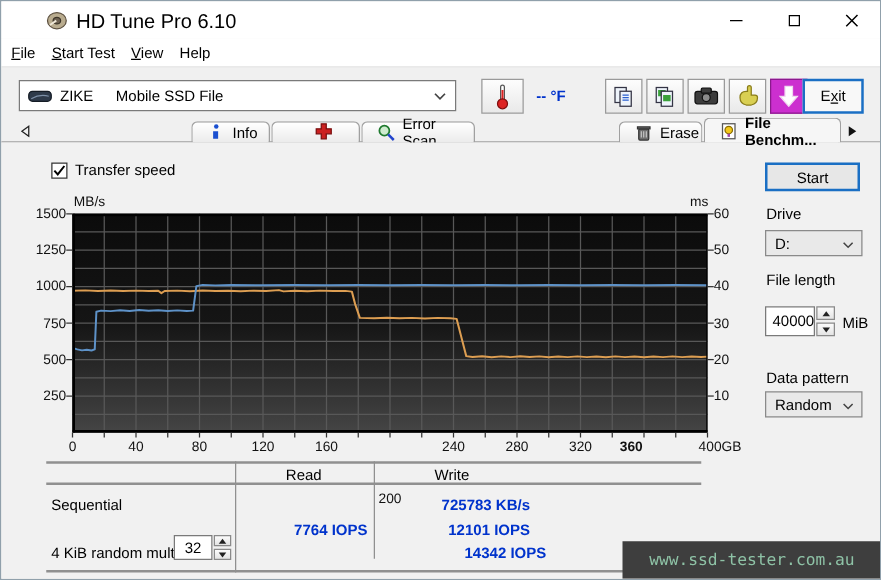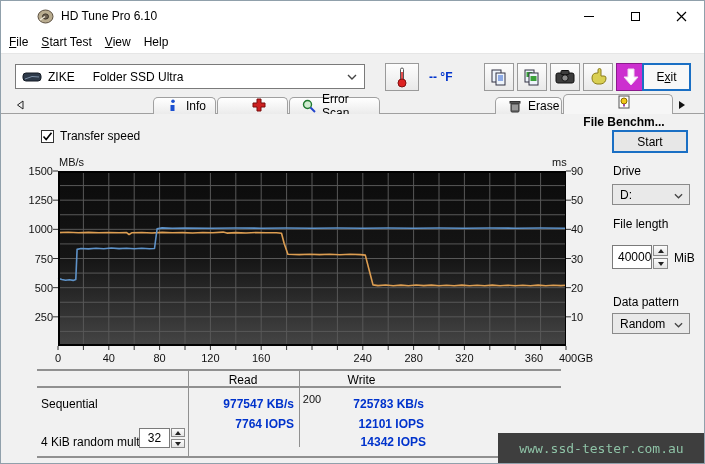--- a/index.html
+++ b/index.html
@@ -5,21 +5,21 @@
   * { box-sizing: border-box; margin: 0; padding: 0; }
   html,body { background:#cfd8dc; }
   body { font-family:"Liberation Sans", sans-serif; font-size:12px; color:#000; }
   #window {
     position:relative; width:705px; height:464px; background:#f1f1f1;
     border:1px solid #90a0ab; overflow:hidden;
   }
   
   #titlebar { position:absolute; left:0; top:0; width:100%; height:30px; background:#ffffff; }
   #app-icon { position:absolute; left:36px; top:7px; width:17px; height:17px; }
-  #title-text { position:absolute; left:60px; top:8px; font-size:12px; }
+  #title-text { position:absolute; left:60px; top:8px; font-size:16px; }
   .winbtn { position:absolute; top:0; width:46px; height:30px; display:flex; align-items:center; justify-content:center; }
   #btn-min { right:92px; } #btn-max { right:46px; } #btn-close { right:0; }
   .glyph-min { width:10px; height:1px; background:#000; }
   .glyph-max { width:9px; height:9px; border:1px solid #000; }
   
   #menubar { position:absolute; left:0; top:30px; width:100%; height:22px; background:#ffffff; display:flex; align-items:center; padding-left:8px; }
   .menu-item { padding:3px 9px 3px 0; margin-right:4px; cursor:default; }
   
   #toolbar { position:absolute; left:0; top:52px; width:100%; height:40px; background:#f0f0f0; border-top:1px solid #e6e6e6; }
   #drive-combo { position:absolute; left:14px; top:10px; width:350px; height:25px; background:#fff; border:1px solid #7a7a7a; display:flex; align-items:center; padding:0 6px; }
@@ -97,21 +97,21 @@
     <span class="menu-item">Help</span>
   </div>
 
   <div id="toolbar">
     <div id="drive-combo">
       <svg width="20" height="12" viewBox="0 0 20 12">
         <rect x="1" y="2" width="18" height="8" rx="3" fill="#2e3a4a" stroke="#141b24"></rect>
         <path d="M3 8 Q10 4 17 6" stroke="#7d90a8" stroke-width="1" fill="none"></path>
       </svg>
       <span class="brand">ZIKE</span>
-      <span class="model">Folder SSD Ultra</span>
+      <span class="model">Mobile SSD File</span>
       <svg class="chev" width="10" height="6" viewBox="0 0 10 6">
           <path d="M1 1 L5 5 L9 1" stroke="#444" stroke-width="1.4" fill="none"></path>
         </svg>
     </div>
 
     <div class="tbtn" style="left:384px; width:34px;">
       <svg width="12" height="22" viewBox="0 0 12 22">
         <rect x="4.5" y="2" width="3" height="13" rx="1.5" fill="#fff" stroke="#555"></rect>
         <rect x="5.2" y="6" width="1.6" height="9" fill="#d22"></rect>
         <circle cx="6" cy="17" r="4" fill="#d22" stroke="#801010"></circle>
@@ -183,21 +183,21 @@
       <span>Error Scan</span>
     </div>
     <div class="tab" style="left:494px; width:67px;">
       <svg class="ticon" viewBox="0 0 14 14">
           <rect x="3" y="4" width="8" height="9" rx="1" fill="#6e6e6e" stroke="#333"></rect>
           <rect x="2" y="2.5" width="10" height="1.6" fill="#6e6e6e" stroke="#333"></rect>
           <path d="M5 6 v5 M7 6 v5 M9 6 v5" stroke="#d8d8d8" stroke-width="0.8"></path>
         </svg>
       <span>Erase</span>
     </div>
-    <div class="tab active" style="left:562px; width:110px;flex-direction:column;">
+    <div class="tab active" style="left:562px; width:110px;">
       <svg class="ticon" viewBox="0 0 14 14">
           <rect x="2" y="1" width="10" height="12" fill="#fff" stroke="#555"></rect>
           <circle cx="7" cy="6" r="3" fill="#f3c81c" stroke="#8a6d00"></circle>
           <rect x="6" y="9" width="2" height="2.5" fill="#a04aa8"></rect>
         </svg>
       <span>File Benchm...</span>
     </div>
 
     <div class="tscroll" style="left:672px;">
       <svg width="8" height="10" viewBox="0 0 8 10">
@@ -301,31 +301,31 @@
         <div class="ytick" style="left: 16px; top: 167.667px;">500</div>
         <div class="ytick" style="left: 16px; top: 138.5px;">750</div>
         <div class="ytick" style="left: 16px; top: 109.333px;">1000</div>
         <div class="ytick" style="left: 16px; top: 80.1667px;">1250</div>
         <div class="ytick" style="left: 16px; top: 51px;">1500</div>
         <div class="rtick" style="left: 570px; top: 196.833px;">10</div>
         <div class="rtick" style="left: 570px; top: 167.667px;">20</div>
         <div class="rtick" style="left: 570px; top: 138.5px;">30</div>
         <div class="rtick" style="left: 570px; top: 109.333px;">40</div>
         <div class="rtick" style="left: 570px; top: 80.1667px;">50</div>
-        <div class="rtick" style="left: 570px; top: 51px;">90</div>
+        <div class="rtick" style="left: 570px; top: 51px;">60</div>
         <div class="xtick" style="left: 27px; top: 238px;">0</div>
         <div class="xtick" style="left: 77.8px; top: 238px;">40</div>
         <div class="xtick" style="left: 128.6px; top: 238px;">80</div>
         <div class="xtick" style="left: 179.4px; top: 238px;">120</div>
         <div class="xtick" style="left: 230.2px; top: 238px;">160</div>
         <div class="xtick" style="left: 281px; top: 238px; margin-top: 41px;">200</div>
         <div class="xtick" style="left: 331.8px; top: 238px;">240</div>
         <div class="xtick" style="left: 382.6px; top: 238px;">280</div>
         <div class="xtick" style="left: 433.4px; top: 238px;">320</div>
-        <div class="xtick" style="left: 503px; top: 238px;">360</div>
+        <div class="xtick" style="left: 474px; top: 238px; font-weight: bold;">360</div>
         <div class="xtick" style="left: 545px; top: 238px;">400GB</div>
       </div>
 
     <div id="start-btn">
         <span>Start</span>
       </div>
 
     <span class="rp-label" style="top:50px;">Drive</span>
     <div class="rp-combo" style="top:70px;">
       <span>D:</span>
@@ -357,39 +357,38 @@
     </div>
 
     <div class="rule" style="left:36px; top:255px; width:524px; height:2px;"></div>
     <div class="rule" style="left:187px; top:255px; width:1px; height:89px;"></div>
     <div class="rule" style="left:298px; top:255px; width:1px; height:78px;"></div>
     <div class="res-head" style="left:192px; top:259px; width:100px;">Read</div>
     <div class="res-head" style="left:303px; top:259px; width:115px;">Write</div>
     <div class="rule" style="left:36px; top:272px; width:524px; height:2px;"></div>
 
     <div class="res-label" style="top:283px;">Sequential</div>
-    <div class="res-val" style="left:192px; top:283px; width:101px;">977547 KB/s</div>
     <div class="res-val" style="left:303px; top:283px; width:120px;">725783 KB/s</div>
 
     <div class="res-val" style="left:192px; top:303px; width:101px;">7764 IOPS</div>
     <div class="res-val" style="left:303px; top:303px; width:120px;">12101 IOPS</div>
 
     <div class="res-label" style="top:321px;">4 KiB random multi</div>
     <div id="multi-spin-box">
         <span>32</span>
       </div>
     <div class="updown" style="left:170px; top:314px; width:14px;">
       <div class="sp" style="height:9px;">
           <div class="tri-up"></div>
         </div>
       <div class="sp" style="height:9px;">
           <div class="tri-dn"></div>
         </div>
     </div>
-    <div class="res-val" style="left:305px; top:321px; width:120px;">14342 IOPS</div>
+    <div class="res-val" style="left:316px; top:321px; width:120px;">14342 IOPS</div>
 
     <div class="rule" style="left:36px; top:342px; width:524px; height:2px;"></div>
 
     <div id="watermark">
         <span>www.ssd-tester.com.au</span>
       </div>
   </div>
 </div>
 
 </body></html>

